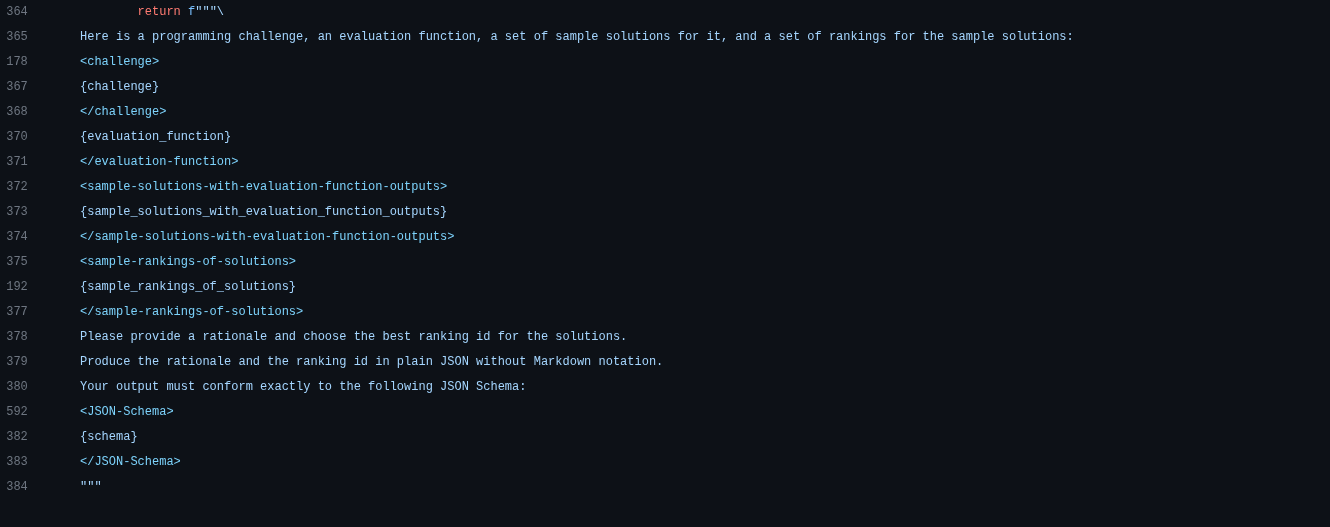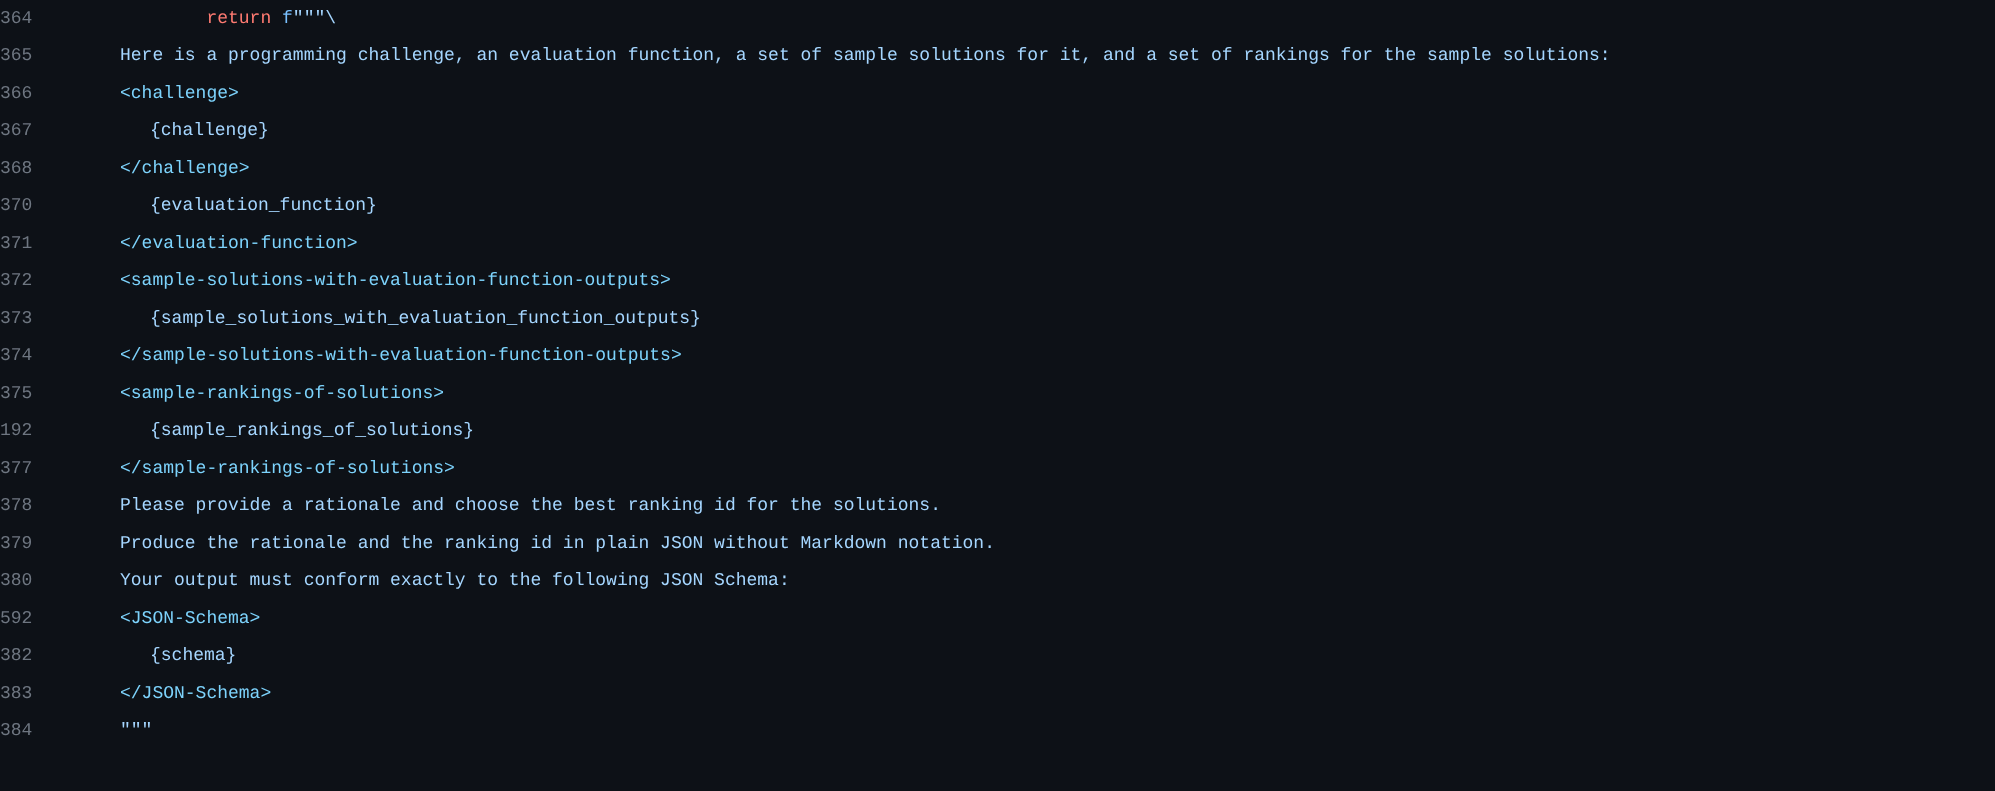--- a/index.html
+++ b/index.html
@@ -19,21 +19,21 @@
       display: table;
       width: 100%;
     }
     .code-line {
       display: table-row;
     }
     .line-number {
       display: table-cell;
       width: 50px;
       padding-right: 16px;
-      text-align: left;
+      text-align: center;
       color: #6e7681;
       user-select: none;
       vertical-align: top;
     }
     .line-content {
       display: table-cell;
       padding-left: 30px;
       white-space: pre;
       vertical-align: top;
     }
@@ -47,37 +47,36 @@
       color: #79c0ff;
     }
     .tag {
       color: #7dd3fc;
     }
     .text-content {
       color: #a5d6ff;
     }
     .interpolation {
       color: #a5d6ff;
-      margin-left: 20px;
     }
   </style>
 </head>
 <body>
 
 <div class="code-container">
 <div class="code-line">
       <div class="line-number">364</div>
       <div class="line-content"><span>        </span><span class="keyword">return</span><span> </span><span class="fstring-prefix">f</span><span class="string">"""\</span></div>
     </div>
     <div class="code-line">
       <div class="line-number">365</div>
       <div class="line-content"><span class="text-content">Here is a programming challenge, an evaluation function, a set of sample solutions for it, and a set of rankings for the sample solutions:</span></div>
     </div>
     <div class="code-line">
-      <div class="line-number">366</div>
+      <div class="line-number">178</div>
       <div class="line-content"><span class="tag">&lt;challenge&gt;</span></div>
     </div>
     <div class="code-line">
       <div class="line-number">367</div>
       <div class="line-content"><span class="interpolation">{challenge}</span></div>
     </div>
     <div class="code-line">
       <div class="line-number">368</div>
       <div class="line-content"><span class="tag">&lt;/challenge&gt;</span></div>
     </div>

